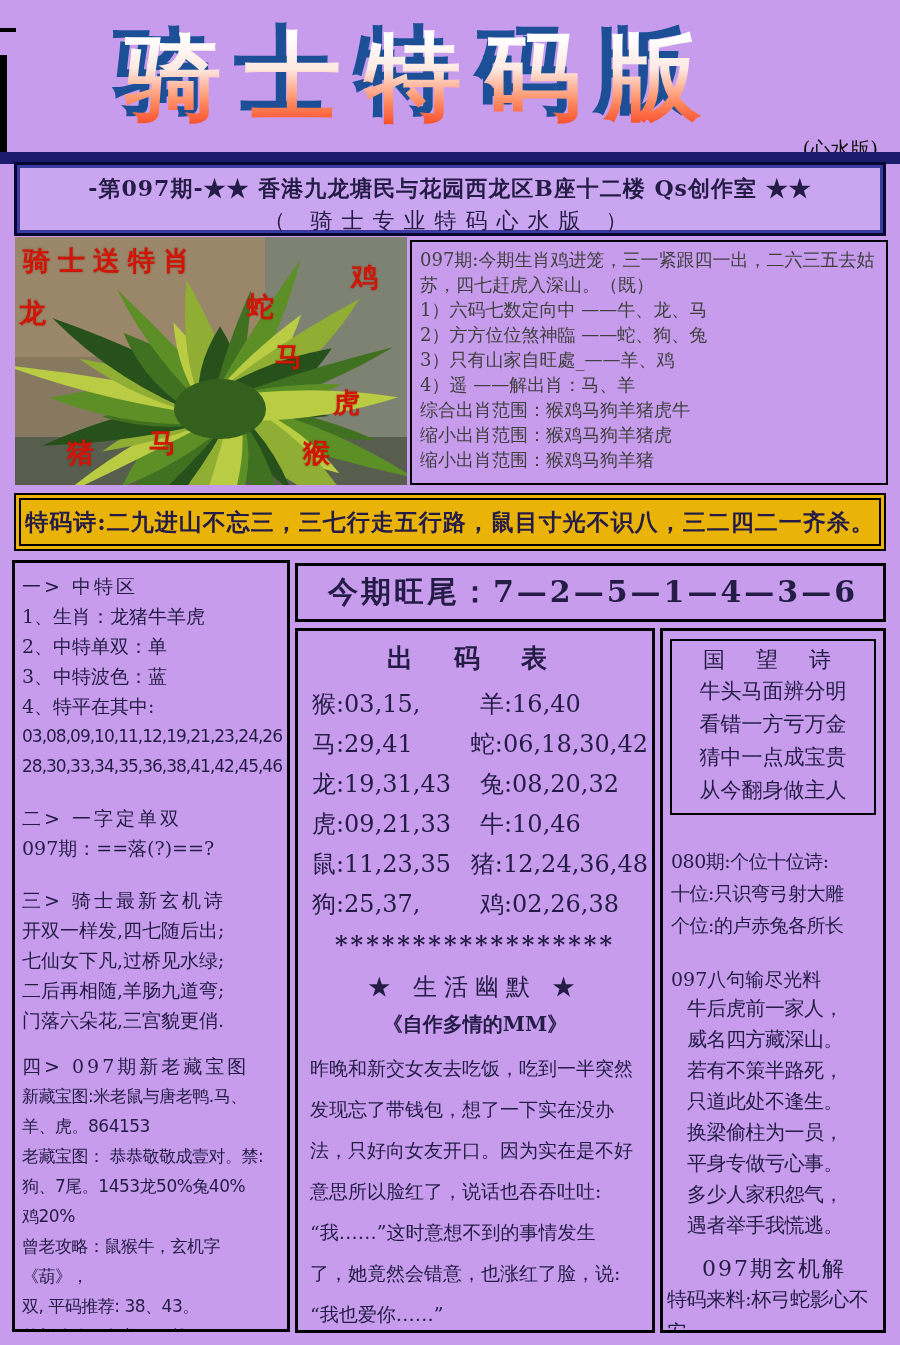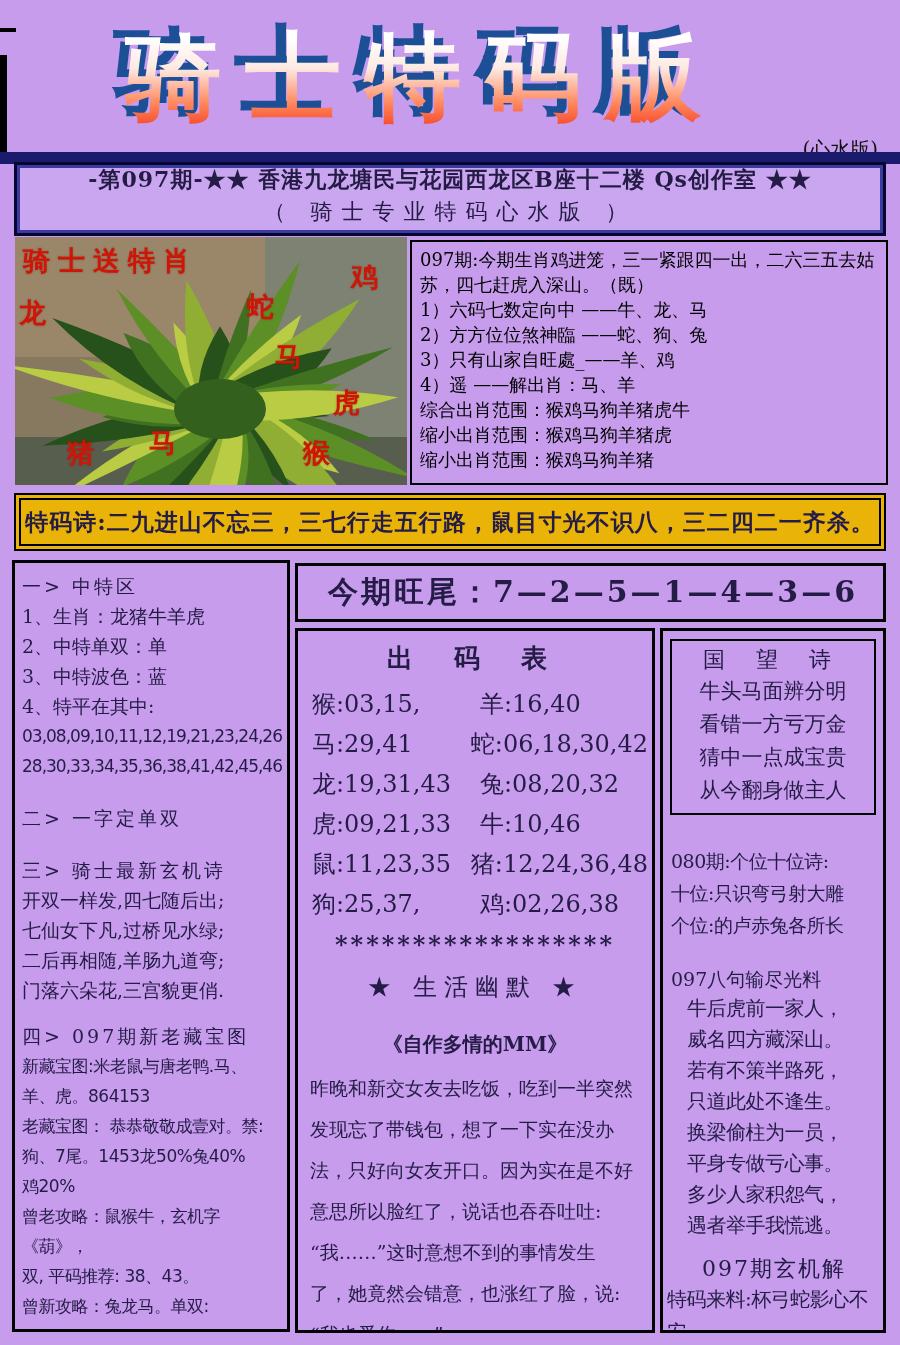--- a/index.html
+++ b/index.html
@@ -29,34 +29,34 @@
   }
   .edition{right:22px;top:136px;font-size:20px;color:#111;}
   
   .header-strip{left:0;top:152px;width:900px;height:12px;background:#1b1b6e;}
   .header-box{
     left:14px;top:162px;width:866px;height:68px;
     background:#cba6f0;border:3px solid #060630;
     box-shadow:inset 0 0 0 3px #3a3aa0;
     text-align:center;
   }
-  .header-l1{font-size:22px;font-weight:bold;letter-spacing:1px;}
+  .header-l1{margin-top:9px;font-size:22px;font-weight:bold;letter-spacing:1px;}
   .header-l2{margin-top:2px;font-size:22px;letter-spacing:9px;}
   
   .photo{left:15px;top:237px;width:392px;height:248px;overflow:hidden;background:#6d6f5d;}
   .photo svg{position:absolute;left:0;top:0;}
   .overlay{position:absolute;color:#cf1505;font-weight:bold;
     font-family:"DejaVu Serif",serif;text-shadow:0 0 2px rgba(120,0,0,.4);}
   .caption{left:8px;top:6px;font-size:27px;letter-spacing:8px;}
   .oz{font-size:27px;}
   
   .forecast{
     left:410px;top:240px;width:478px;height:245px;
     border:2px solid #000;box-sizing:border-box;
-    padding:5px 8px;font-size:18px;line-height:25px;color:#000000;
+    padding:5px 8px;font-size:18px;line-height:25px;color:#404040;
   }
   
   .poem-bar{left:14px;top:493px;width:872px;height:58px;border:2px solid #000;box-sizing:border-box;background:#eab308;}
   .poem-inner{margin:3px;border:2px solid #000;height:calc(100% - 10px);
     display:flex;align-items:center;justify-content:center;
     font-size:23px;font-weight:bold;letter-spacing:1px;}
   
   .left-col{
     left:12px;top:560px;width:278px;height:772px;border:3px solid #000;
     box-sizing:border-box;padding:8px 19px 0 7px;font-size:19px;line-height:30px;
@@ -75,21 +75,21 @@
   .mid-col{
     left:295px;top:628px;width:360px;height:705px;border:3px solid #000;
     box-sizing:border-box;overflow:hidden;
   }
   .chuma-title{text-align:center;margin-top:10px;font-size:26px;font-weight:bold;letter-spacing:16px;}
   .chuma{margin:8px 4px 0 14px;font-size:24px;line-height:40px;}
   .chuma-row{display:flex;}
   .chuma-row .c1{width:168px;}
   .stars{text-align:center;font-size:24px;font-weight:bold;letter-spacing:3px;margin-top:6px;}
   .humor-title{text-align:center;font-size:24px;letter-spacing:7px;margin-top:12px;}
-  .humor-sub{text-align:center;font-size:20px;font-weight:bold;margin-top:28px;}
+  .humor-sub{text-align:center;font-size:20px;font-weight:bold;margin-top:8px;}
   .joke{margin:10px 10px 0 12px;font-size:19px;line-height:41px;}
   .right-col{
     left:660px;top:628px;width:226px;height:705px;border:3px solid #000;
     box-sizing:border-box;overflow:hidden;
   }
   .guowang{margin:8px 7px 8px 7px;border:2px solid #000;padding:4px 0 6px 0;text-align:center;}
   .guowang-title{font-size:22px;letter-spacing:12px;}
   .guowang .line{font-size:21px;line-height:33px;}
   .digits{margin:30px 2px 0 8px;font-size:19px;line-height:32px;letter-spacing:-0.5px;}
   .eight{margin:24px 2px 0 8px;font-size:19px;}
@@ -189,20 +189,21 @@
 
 <div class="abs left-col">
   <div class="sec-title">一&gt; 中特区</div>
   <div>1、生肖：龙猪牛羊虎</div>
   <div>2、中特单双：单</div>
   <div>3、中特波色：蓝</div>
   <div>4、特平在其中:</div>
   <div class="nums">03,08,09,10,11,12,19,21,23,24,26</div>
   <div class="nums">28,30,33,34,35,36,38,41,42,45,46</div>
   <div class="sec-title mt1">二&gt; 一字定单双</div>
+  <div>097期：==落(?)==?</div>
   <div class="sec-title mt1">三&gt; 骑士最新玄机诗</div>
   <div>开双一样发,四七随后出;</div>
   <div>七仙女下凡,过桥见水绿;</div>
   <div>二后再相随,羊肠九道弯;</div>
   <div>门落六朵花,三宫貌更俏.</div>
   <div class="sec-title mt2">四&gt; 097期新老藏宝图</div>
   <div class="s4line">新藏宝图:米老鼠与唐老鸭.马、</div>
   <div class="s4line">羊、虎。864153</div>
   <div class="s4line">老藏宝图： 恭恭敬敬成壹对。禁:</div>
   <div class="s4line"> 狗、7尾。1453龙50%兔40%</div>

